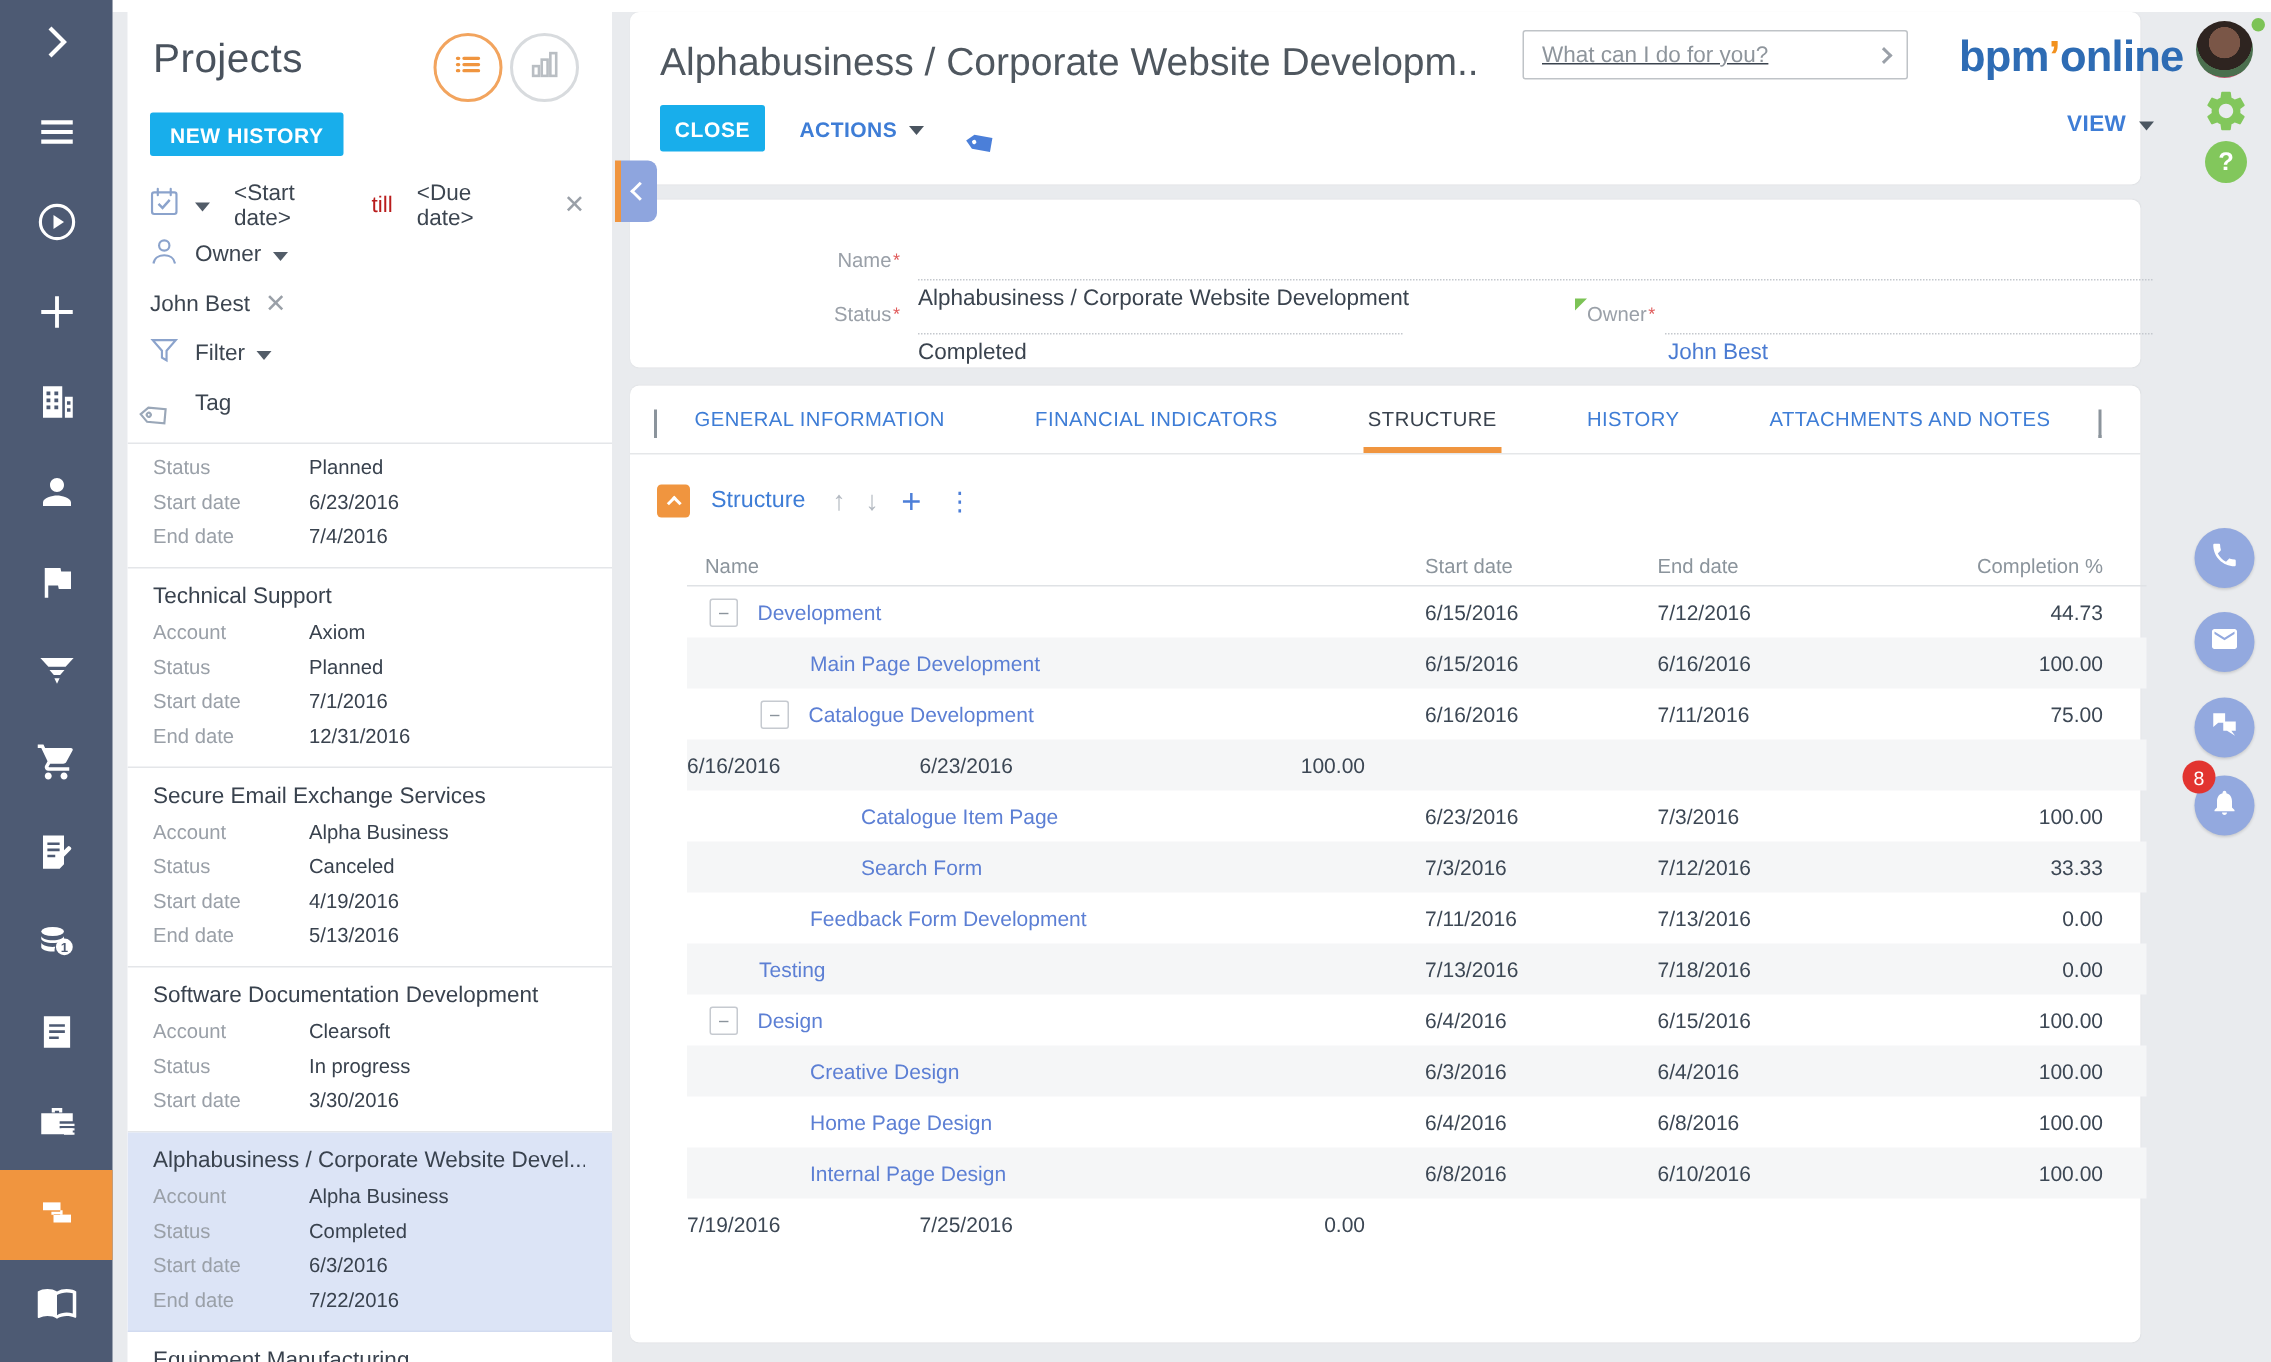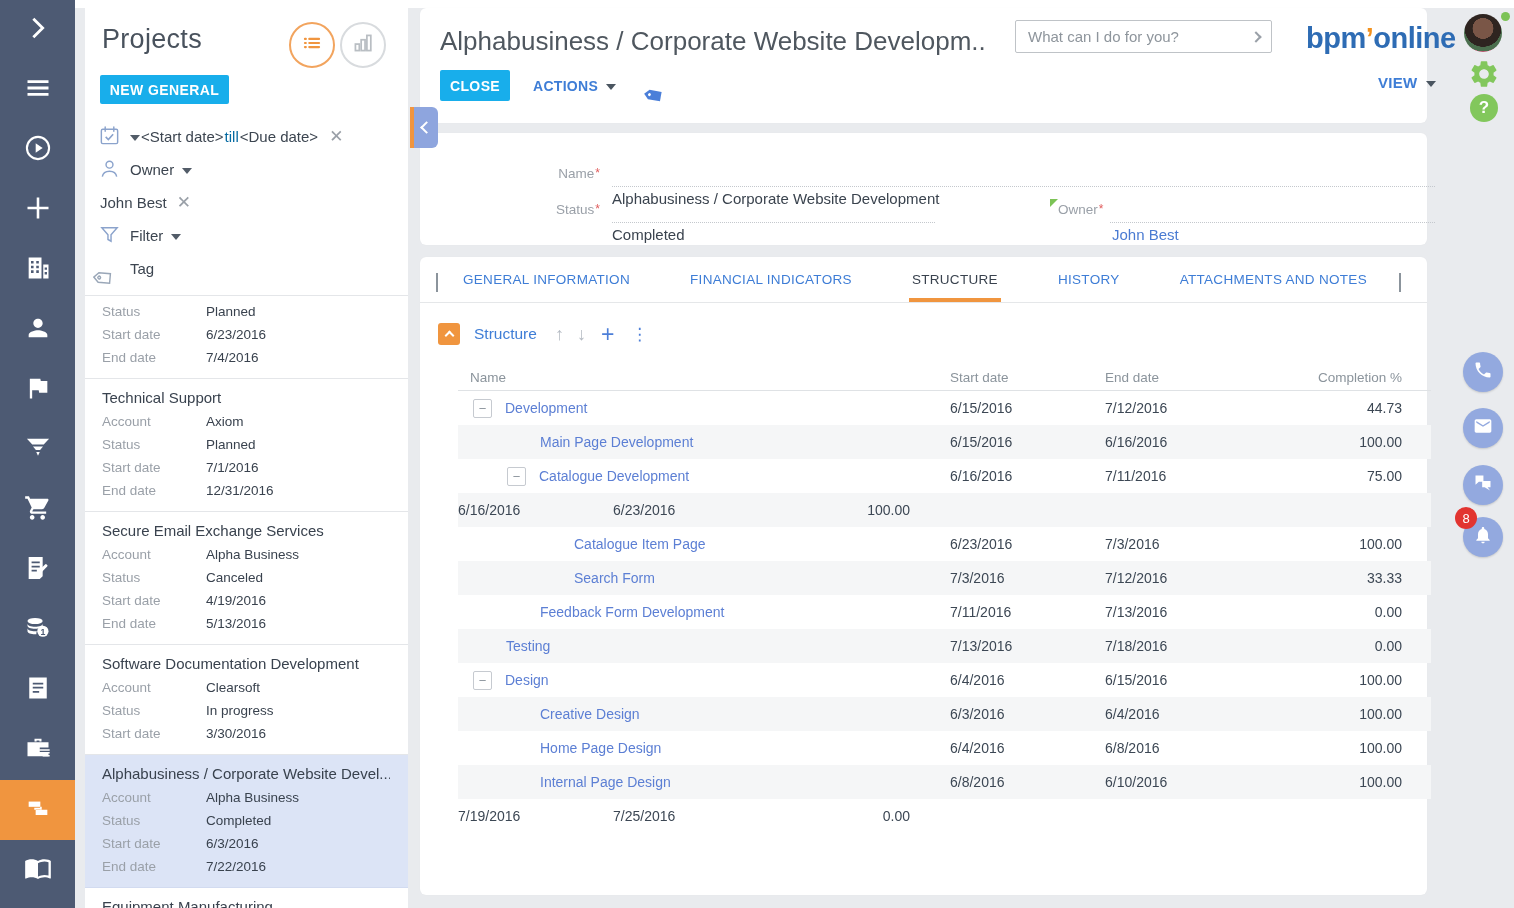--- a/index.html
+++ b/index.html
@@ -18,24 +18,24 @@
   .projects-panel { position:absolute; left:85px; top:8px; width:323px; height:900px; background:#fff; overflow:hidden; }
   .panel-head { position:relative; padding:16px 18px 0 17px; }
   .panel-title { font-size:27px; font-weight:400; color:#49525d; letter-spacing:.3px; }
   .circle-btn { position:absolute; top:14px; width:46px; height:46px; border-radius:50%; border:2px solid #d8dbde; display:flex; align-items:center; justify-content:center; background:#fff; }
   .circle-btn.active { border-color:#f2a45e; }
   .circle-btn svg { width:26px; height:26px; }
   .btn-new { display:flex; align-items:center; justify-content:center; margin:20px 0 0 15px; width:129px; height:29px; background:#18aeeb; color:#fff; font-size:14px; font-weight:700; letter-spacing:.4px; border:none; border-radius:2px; cursor:pointer; font-family:inherit; }
   .filters { padding:16px 18px 0 13px; }
   .filter-row { display:flex; align-items:center; height:33px; font-size:15px; color:#3c4550; }
   .filter-row svg { width:23px; height:23px; margin-right:9px; flex:0 0 auto; }
-  .dim { color:#0369a1; }
+  .dim { color:#b91c1c; }
   .caret { width:0; height:0; border-left:5px solid transparent; border-right:5px solid transparent; border-top:6px solid #525c68; margin:2px 0 0 8px; display:inline-block; }
   .x-mark { color:#9aa0a8; font-size:17px; margin-left:10px; cursor:pointer; }
-  .sp { margin:0 1px; }
+  .sp { margin:0 16px; }
 
   .list { margin-top:10px; border-top:1px solid #e4e6e9; }
   .list-item { padding:7px 18px 9px 17px; border-bottom:1px solid #e4e6e9; cursor:pointer; }
   .list-item.partial { padding-top:4px; }
   .list-item.selected { background:#dce4f6; border-bottom-color:#d2dbf0; }
   .p-name { font-size:15px; color:#39424e; line-height:24px; white-space:nowrap; overflow:hidden; }
   .f-row { display:flex; font-size:13.5px; line-height:23px; }
   .f-label { width:104px; color:#9aa0a8; flex:0 0 auto; }
   .f-value { color:#39424e; }
 
@@ -46,21 +46,21 @@
   #tabs-card { top:257px; height:638px; }
 
   .collapse-orange { position:absolute; left:410px; top:107px; width:4px; height:41px; background:#f0953f; z-index:6; }
   .collapse-btn { position:absolute; left:414px; top:107px; width:24px; height:41px; background:#8ea5de; border-radius:0 6px 6px 0; z-index:6; display:flex; align-items:center; justify-content:center; cursor:pointer; }
   .chev { width:9px; height:9px; border-left:2px solid #fff; border-bottom:2px solid #fff; transform:rotate(45deg); }
   .chev.right { transform:rotate(-135deg); }
 
   
   .rec-title { position:absolute; left:20px; top:18px; font-size:26px; color:#4f575f; white-space:nowrap; width:575px; overflow:hidden; }
   .search-box { position:absolute; left:595px; top:12px; width:257px; height:33px; border:1px solid #bfc3c7; border-radius:2px; display:flex; align-items:center; background:#fff; }
-  .search-box input { flex:1; border:none; outline:none; padding:0 6px 0 12px; font-size:15px; color:#3a434e; font-family:inherit; }
+  .search-box input { flex:1; border:none; outline:none; padding:0 6px 0 12px; font-size:15px; color:#3a434e; font-family:inherit;text-decoration:underline; }
   .search-box input::placeholder { color:#8e959c; }
   .search-go { width:30px; display:flex; align-items:center; justify-content:center; cursor:pointer; }
   .search-go .chev { border-color:#9aa0a8; width:8px; height:8px; }
   .logo { position:absolute; left:886px; top:14px; font-size:29px; font-weight:700; color:#2e6cb4; letter-spacing:-.5px; }
   .logo .ap { color:#f2911e; }
   .btn-close { position:absolute; left:20px; top:62px; width:70px; height:31px; background:#18aeeb; color:#fff; border:none; border-radius:2px; font-size:14px; font-weight:700; letter-spacing:.4px; cursor:pointer; font-family:inherit; }
   .btn-actions { position:absolute; left:113px; top:62px; height:31px; display:flex; align-items:center; color:#3e7dd6; font-size:14px; font-weight:700; letter-spacing:.3px; cursor:pointer; }
   .btn-actions .caret { border-top-color:#4a5560; }
   .tag-action { position:absolute; left:228px; top:67px; cursor:pointer; }
   .tag-action svg { width:23px; height:23px; }
@@ -223,21 +223,21 @@
     <div class="circle-btn" style="right:22px;">
       <span><svg viewBox="0 0 24 24">
             <g fill="none" stroke="#b9bec3" stroke-width="1.6">
               <rect x="5" y="13" width="3.6" height="6"></rect>
               <rect x="10.3" y="9" width="3.6" height="10"></rect>
               <rect x="15.6" y="5" width="3.6" height="14"></rect>
             </g>
           </svg></span>
     </div>
   </div>
-  <button class="btn-new">NEW GENERAL</button>
+  <button class="btn-new">NEW HISTORY</button>
 
   <div class="filters">
     <div class="filter-row">
       <span><svg viewBox="0 0 24 24" fill="none" stroke="#8ba3cc" stroke-width="1.5">
             <rect x="3.5" y="5.5" width="17" height="15" rx="1.5"></rect>
             <path d="M7.5 3v4.5M16.5 3v4.5" stroke-linecap="round"></path>
             <path d="M8 13.5l2.8 2.8 5-5.6" stroke-width="1.7"></path>
           </svg></span>
       <span class="caret" style="margin-left:0;"></span>
       <span class="sp">&lt;Start date&gt;</span>

